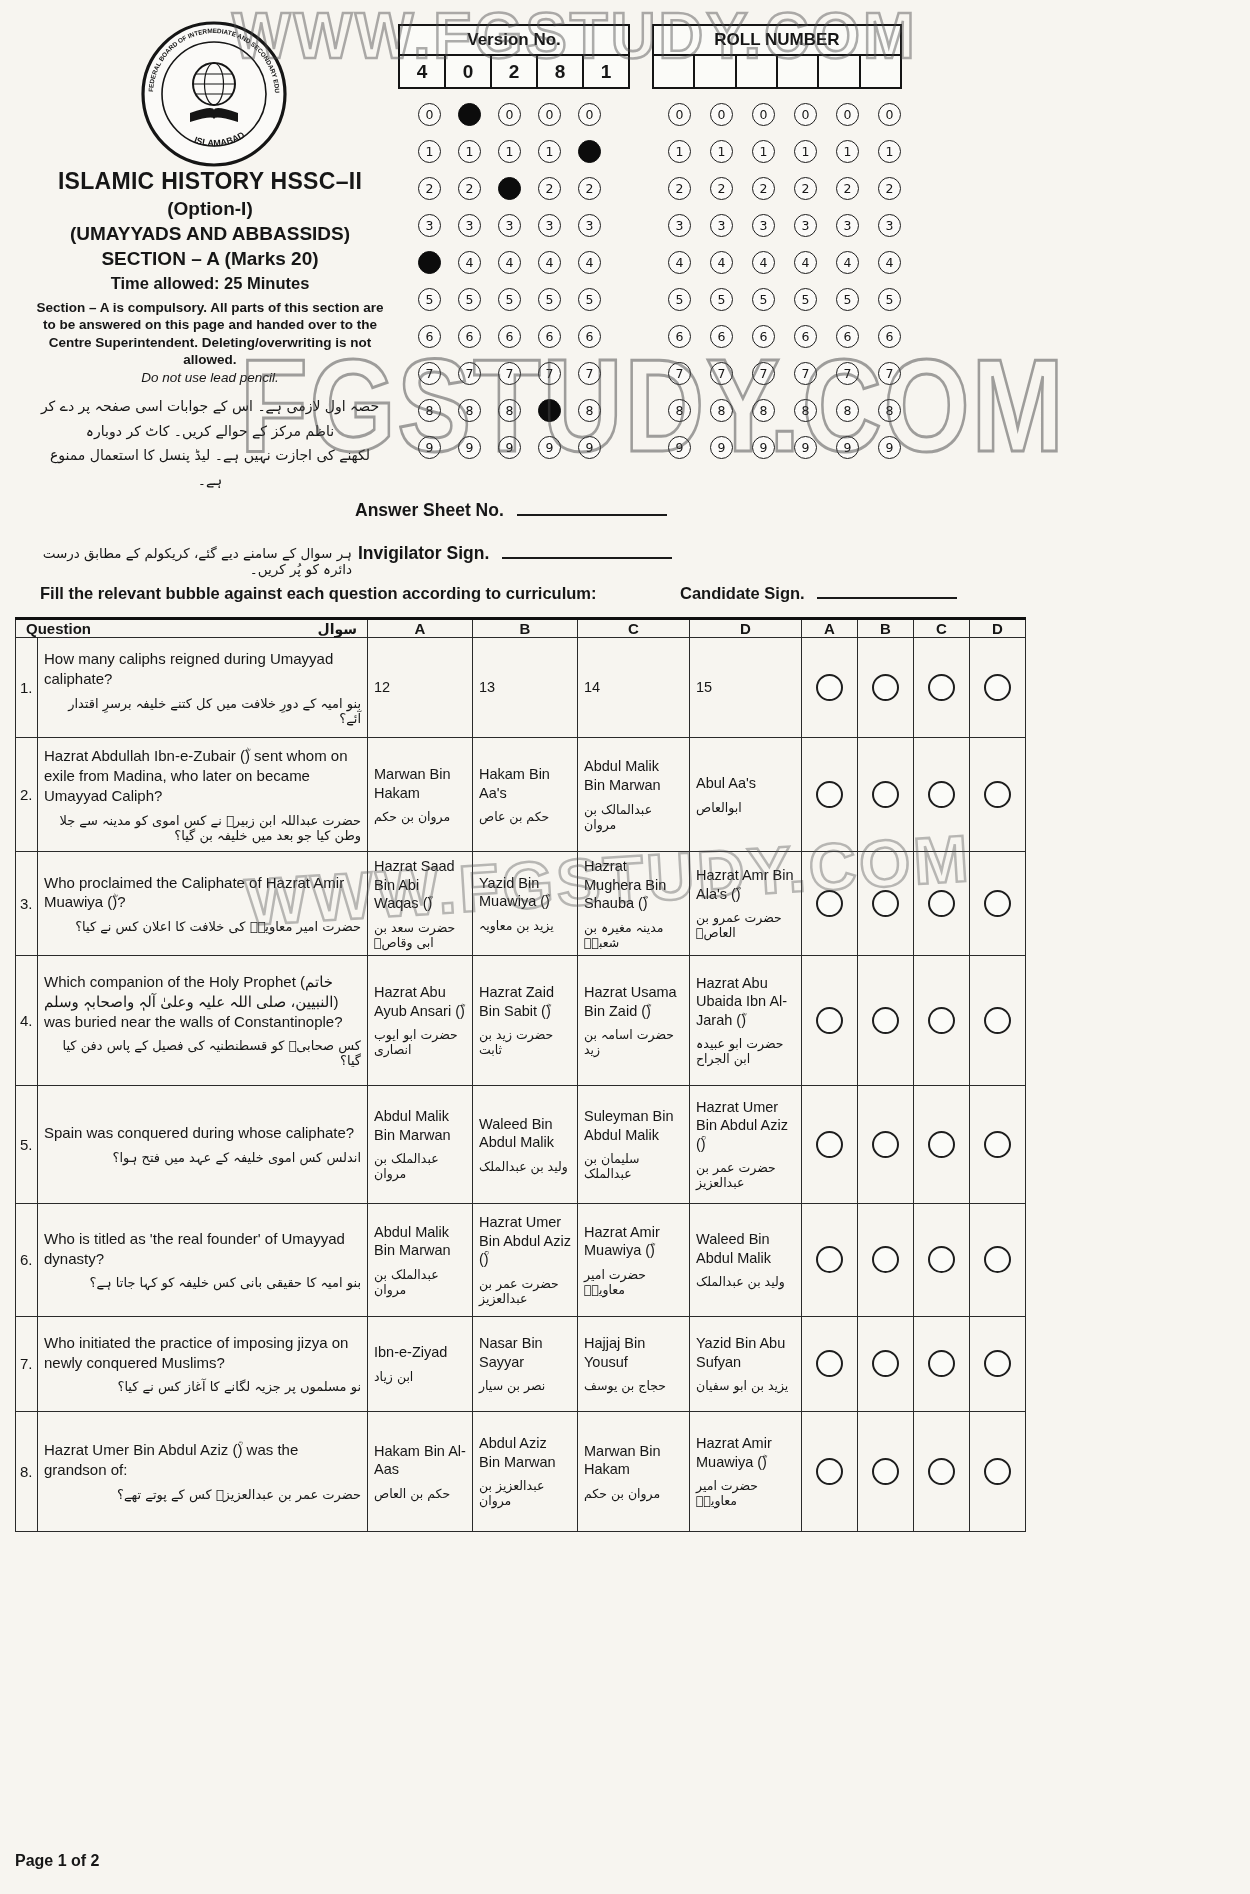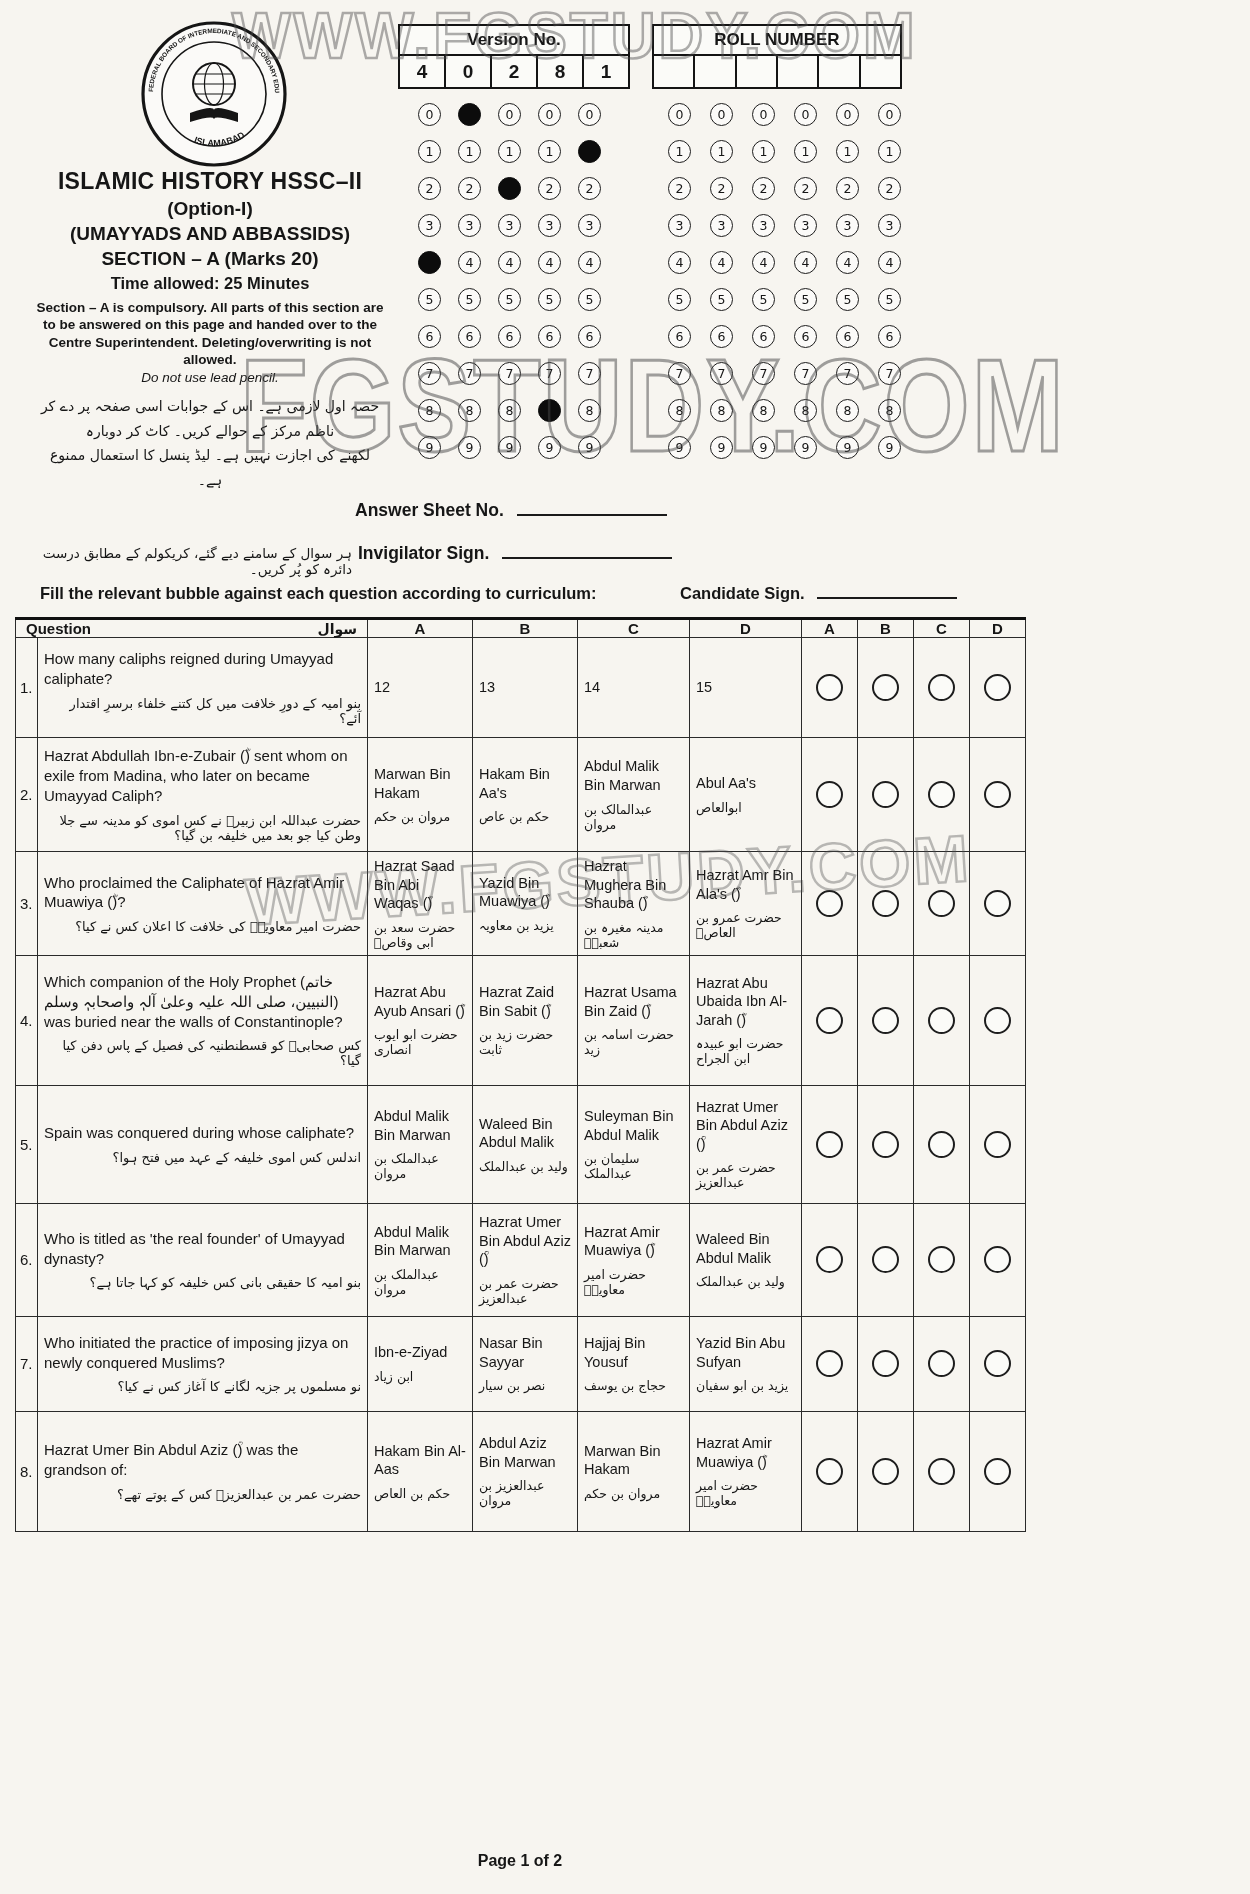--- a/index.html
+++ b/index.html
@@ -63,21 +63,21 @@
   .th-q-inner .ur{font-family:"DejaVu Sans",sans-serif;font-weight:bold;font-size:14px;}
   td.num{padding-left:4px;font-size:15px;}
   .q-en{font-size:15px;line-height:1.32;}
   .q-ur{font-family:"DejaVu Sans",sans-serif;direction:rtl;font-size:13px;margin-top:7px;text-align:right;}
   .opt-en{font-size:14.5px;line-height:1.28;}
   .opt-ur{font-family:"DejaVu Sans",sans-serif;direction:rtl;font-size:12.5px;margin-top:7px;text-align:left;}
   td.bub-cell{text-align:center;}
   .abubble{width:27px;height:27px;border:2px solid #1d1d1d;border-radius:50%;margin:0 auto;background:rgba(255,255,255,.55);}
 
   
-  .page-footer{position:absolute;left:15px;top:1852px;width:1010px;text-align:center;font-size:16px;font-weight:bold;z-index:2;}
+  .page-footer{position:absolute;left:15px;top:1852px;width:1010px;text-align:left;font-size:16px;font-weight:bold;z-index:2;}
 </style>
 </head>
 <body>
 
 <div class="watermark wm-top">WWW.FGSTUDY.COM</div>
 <div class="watermark wm-mid">FGSTUDY.COM</div>
 <div class="watermark wm-table">WWW.FGSTUDY.COM</div>
 
 <div class="logo">
   <svg width="148" height="148" viewBox="0 0 148 148">
@@ -304,21 +304,21 @@
       <th>B</th>
       <th>C</th>
       <th>D</th>
     </tr>
   </thead>
   <tbody>
       <tr style="height: 100px;">
         <td class="num">1.</td>
         <td>
           <div class="q-en">How many caliphs reigned during Umayyad caliphate?</div>
-          <div class="q-ur">بنو امیہ کے دورِ خلافت میں کل کتنے خلفاء برسرِ اقتدار آئے؟</div>
+          <div class="q-ur">بنو امیہ کے دورِ خلافت میں کل کتنے خلیفہ برسرِ اقتدار آئے؟</div>
         </td>
         <td>
           <div class="opt-en">12</div>
         </td>
         <td>
           <div class="opt-en">13</div>
         </td>
         <td>
           <div class="opt-en">14</div>
         </td>

